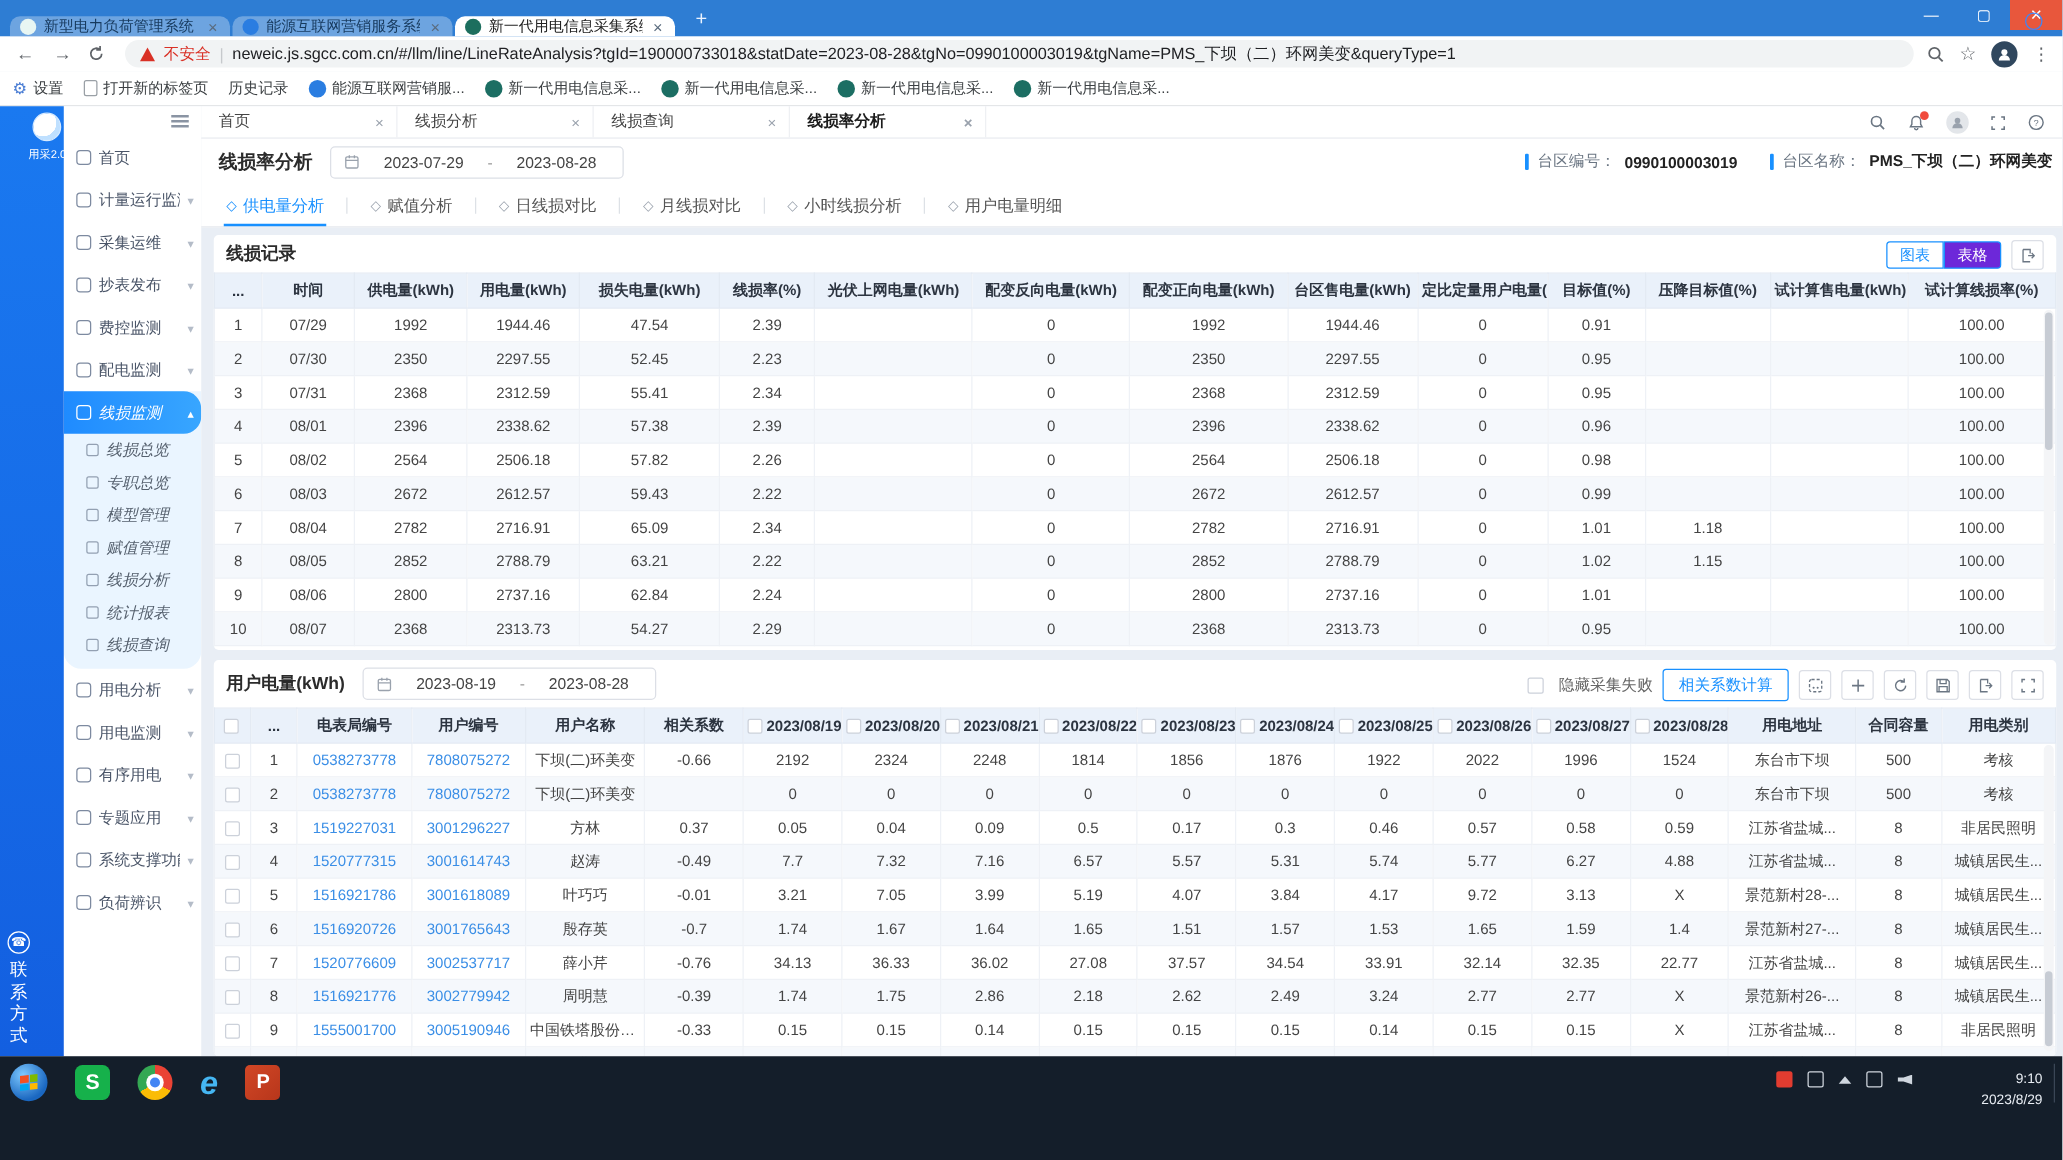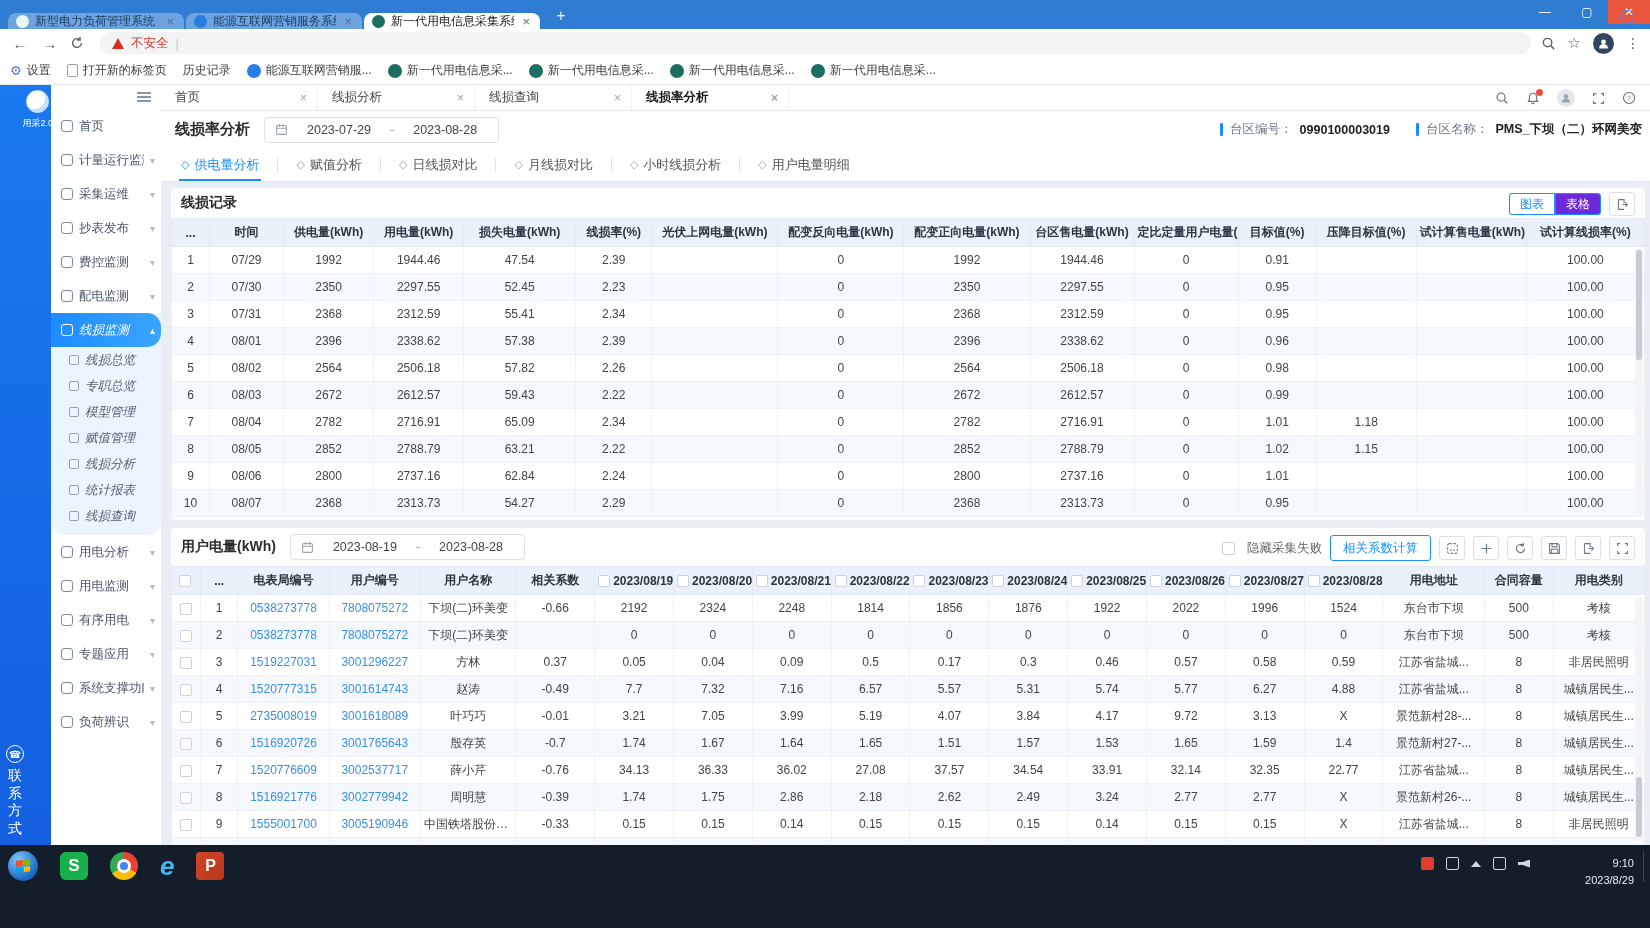--- a/index.html
+++ b/index.html
@@ -182,20 +182,21 @@
     <span class="navbtn">→</span>
     <span class="navbtn">
       <svg width="14" height="14" viewBox="0 0 16 16">
           <path d="M13 8a5 5 0 1 1-1.5-3.6M11.5 1v3.5H8" fill="none" stroke="#5f6368" stroke-width="1.6"></path>
         </svg>
     </span>
     <div class="urlbox">
       <span class="warn-tri"></span>
       <span class="warn-label">不安全</span>
       <span class="url-sep">|</span>
+      <span class="url-text">neweic.js.sgcc.com.cn/#/llm/line/LineRateAnalysis?tgId=190000733018&amp;statDate=2023-08-28&amp;tgNo=0990100003019&amp;tgName=PMS_下坝（二）环网美变&amp;queryType=1</span>
     </div>
     <div class="abar-right">
       <span>
         <svg width="15" height="15" viewBox="0 0 16 16">
             <circle cx="7" cy="7" r="4.5" fill="none" stroke="#5f6368" stroke-width="1.5"></circle>
             <path d="M10.5 10.5 14 14" stroke="#5f6368" stroke-width="1.6"></path>
           </svg>
       </span>
       <span class="star">☆</span>
       <span class="avatar-sm">
@@ -875,21 +876,21 @@
                   <td>5.77</td>
                   <td>6.27</td>
                   <td>4.88</td>
                   <td>江苏省盐城...</td>
                   <td>8</td>
                   <td>城镇居民生...</td>
                 </tr>
                 <tr>
                   <td><span class="cb sm"></span></td>
                   <td>5</td>
-                  <td class="link">2735008019</td>
+                  <td class="link">1516921786</td>
                   <td class="link">3001618089</td>
                   <td>叶巧巧</td>
                   <td>-0.01</td>
                   <td>3.21</td>
                   <td>7.05</td>
                   <td>3.99</td>
                   <td>5.19</td>
                   <td>4.07</td>
                   <td>3.84</td>
                   <td>4.17</td>

